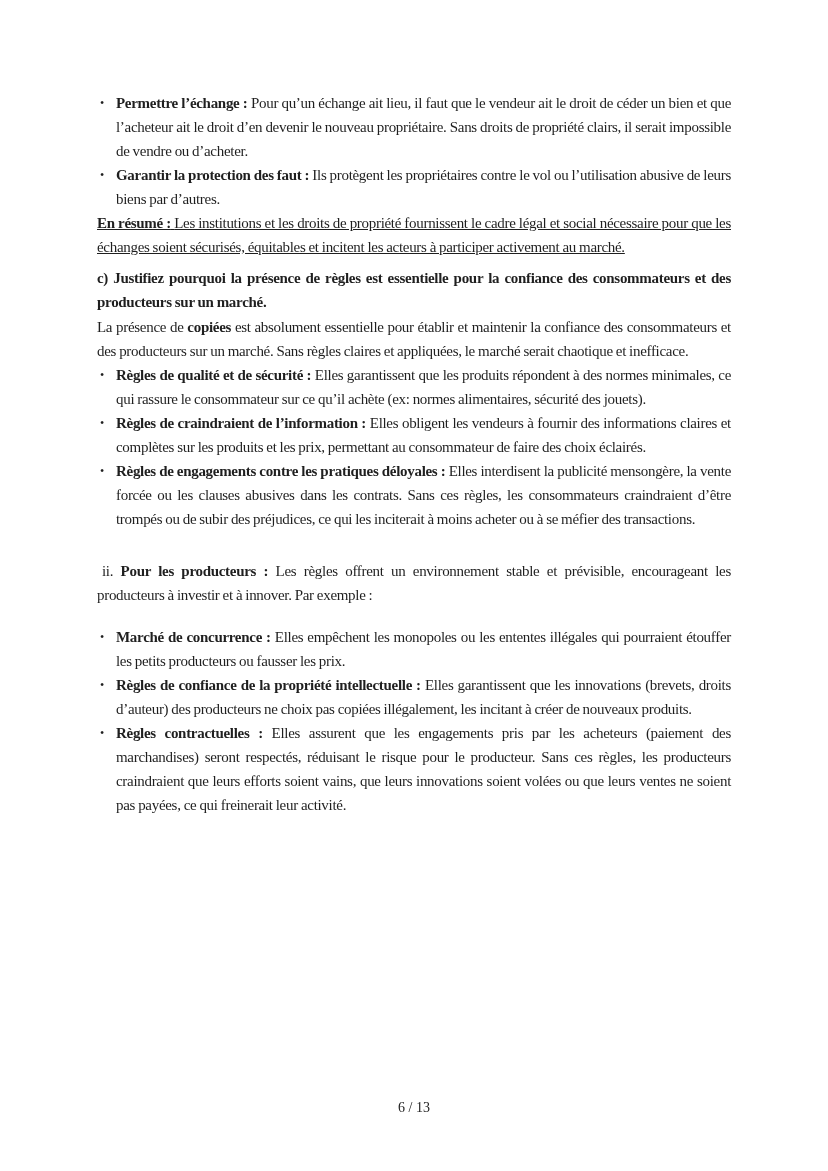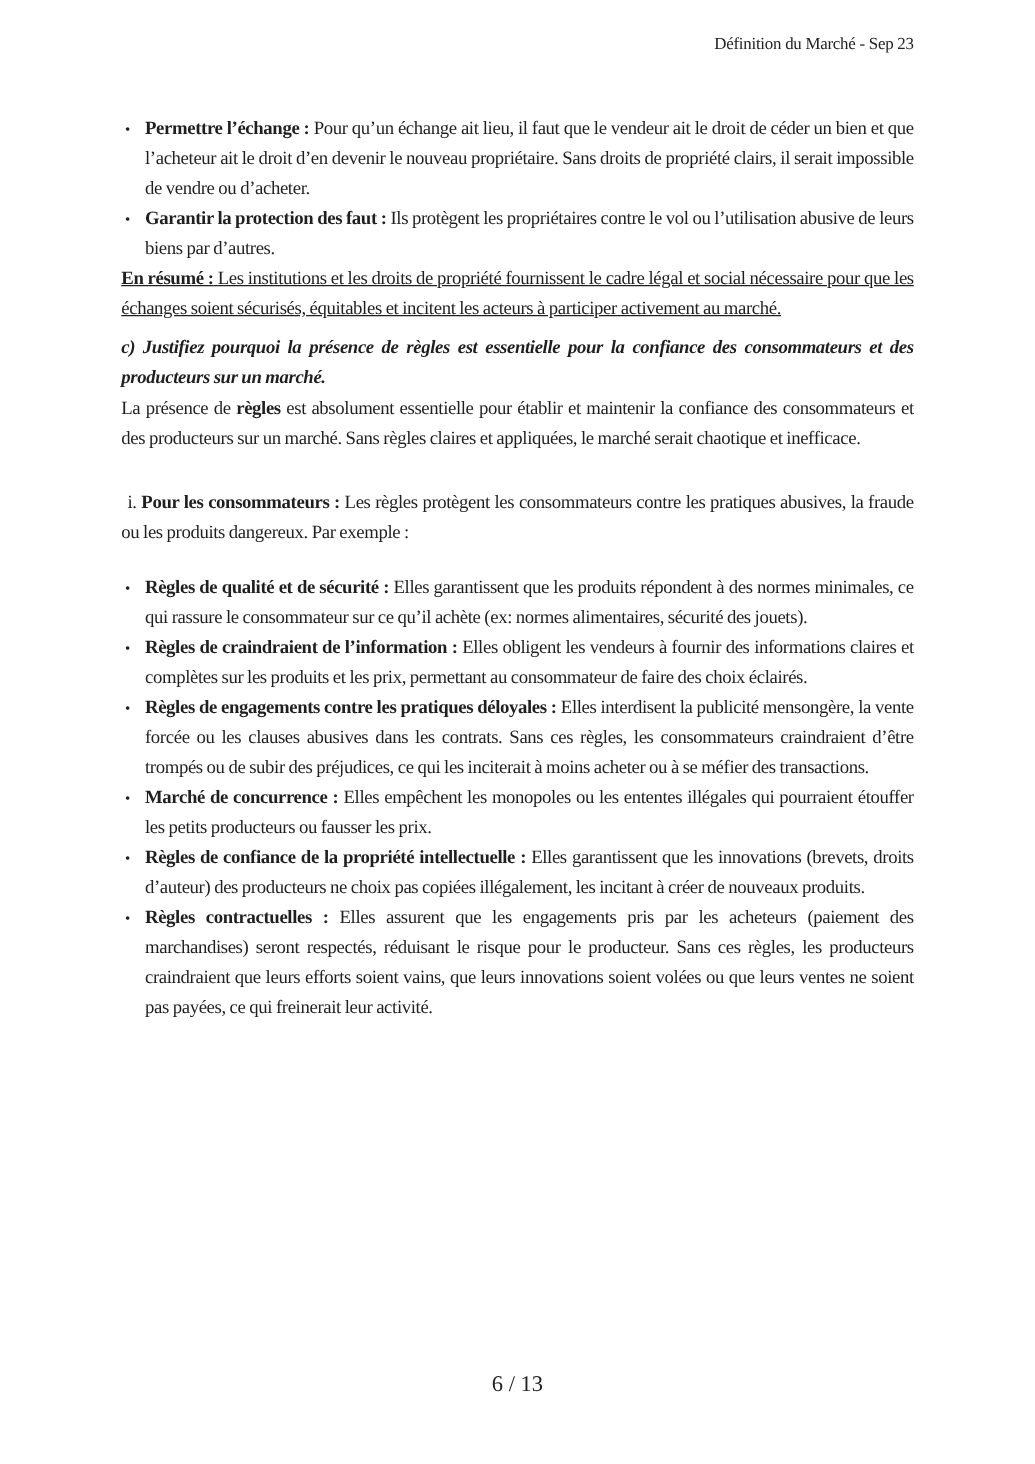--- a/index.html
+++ b/index.html
@@ -56,41 +56,40 @@
   ul.blist > li > .bullet {
     position: absolute;
     left: 3px;
     top: 0;
     font-size: 12px;
     line-height: 24px;
     color: #1f1f1f;
   }
   .list-top   { margin: 0 0 15px 0; }
   .p-summary  { margin: 0 0 7px 0; text-decoration: underline; }
-  .p-heading  { margin: 0 0 1px 0; font-weight: bold; font-style: italic; }
+  .p-heading  { margin: 0 0 1px 0; font-weight: bold; }
   .p-answer   { margin: 0; }
   .p-intro-i  { margin: 27px 0 20px 0; text-indent: 5px; }
   .p-intro-ii { margin: 28px 0 18px 0; text-indent: 5px; }
   .doc-footer {
     position: absolute;
     top: 1099px;
     left: 0;
     right: 0;
     text-align: center;
-    font-size: 18px;
+    font-size: 14px;
     line-height: 17px;
     color: #222222;
   }
 </style>
 </head>
 <body>
 
 <div class="page">
 
-  <div class="doc-header">Définition du Marché - Sep 23</div>
 
   <div class="content">
 
     <ul class="blist list-top">
       <li>
         <span class="bullet">•</span>
         <span class="lead">Permettre l’échange :</span>
         <span>Pour qu’un échange ait lieu, il faut que le vendeur ait le droit de céder un bien et que l’acheteur ait le droit d’en devenir le nouveau propriétaire. Sans droits de propriété clairs, il serait impossible de vendre ou d’acheter.</span>
       </li>
       <li>
@@ -102,48 +101,48 @@
 
     <p class="para p-summary">
       <span class="lead">En résumé :</span>
       <span>Les institutions et les droits de propriété fournissent le cadre légal et social nécessaire pour que les échanges soient sécurisés, équitables et incitent les acteurs à participer activement au marché.</span>
     </p>
 
     <p class="para p-heading">c) Justifiez pourquoi la présence de règles est essentielle pour la confiance des consommateurs et des producteurs sur un marché.</p>
 
     <p class="para p-answer">
       <span>La présence de</span>
-      <span class="lead">règles</span>
+      <span class="lead">copiées</span>
       <span>est absolument essentielle pour établir et maintenir la confiance des consommateurs et des producteurs sur un marché. Sans règles claires et appliquées, le marché serait chaotique et inefficace.</span>
     </p>
 
-    <p class="para p-intro-i">
-      <span>i.</span>
-      <span class="lead">Pour les consommateurs :</span>
-      <span>Les règles protègent les consommateurs contre les pratiques abusives, la fraude ou les produits dangereux. Par exemple :</span>
-    </p>
 
     <ul class="blist">
       <li>
         <span class="bullet">•</span>
         <span class="lead">Règles de qualité et de sécurité :</span>
         <span>Elles garantissent que les produits répondent à des normes minimales, ce qui rassure le consommateur sur ce qu’il achète (ex: normes alimentaires, sécurité des jouets).</span>
       </li>
       <li>
         <span class="bullet">•</span>
         <span class="lead">Règles de craindraient de l’information :</span>
         <span>Elles obligent les vendeurs à fournir des informations claires et complètes sur les produits et les prix, permettant au consommateur de faire des choix éclairés.</span>
       </li>
       <li>
         <span class="bullet">•</span>
         <span class="lead">Règles de engagements contre les pratiques déloyales :</span>
         <span>Elles interdisent la publicité mensongère, la vente forcée ou les clauses abusives dans les contrats. Sans ces règles, les consommateurs craindraient d’être trompés ou de subir des préjudices, ce qui les inciterait à moins acheter ou à se méfier des transactions.</span>
       </li>
     </ul>
 
+    <p class="para p-intro-ii">
+      <span>ii.</span>
+      <span class="lead">Pour les producteurs :</span>
+      <span>Les règles offrent un environnement stable et prévisible, encourageant les producteurs à investir et à innover. Par exemple :</span>
+    </p>
 
     <ul class="blist">
       <li>
         <span class="bullet">•</span>
         <span class="lead">Marché de concurrence :</span>
         <span>Elles empêchent les monopoles ou les ententes illégales qui pourraient étouffer les petits producteurs ou fausser les prix.</span>
       </li>
       <li>
         <span class="bullet">•</span>
         <span class="lead">Règles de confiance de la propriété intellectuelle :</span>

